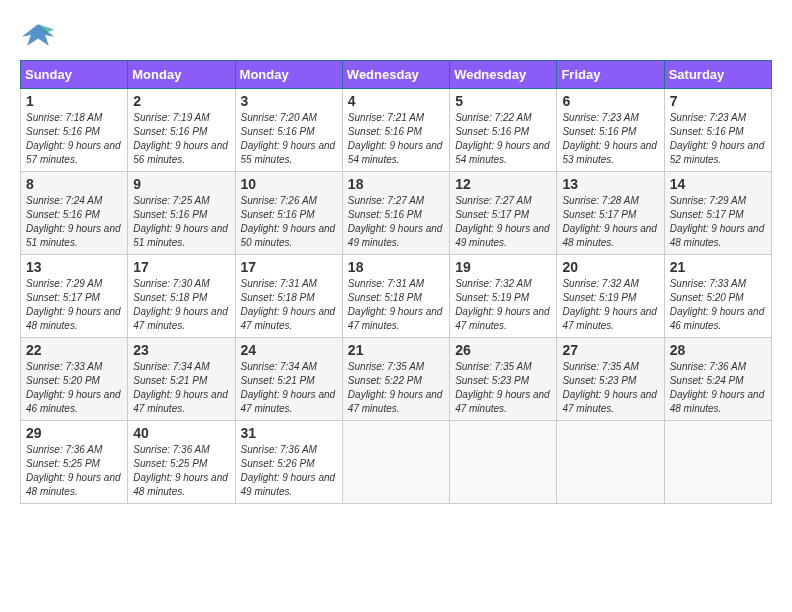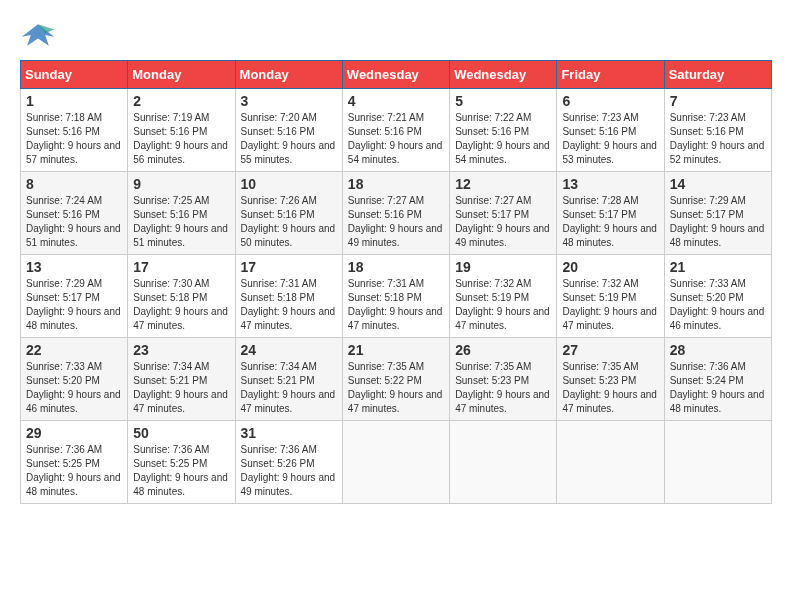--- a/index.html
+++ b/index.html
@@ -45,21 +45,21 @@
     .location-title {
       font-size: 16px;
       color: #555;
     }
     table {
       width: 100%;
       border-collapse: collapse;
       font-size: 11px;
     }
     thead tr th {
-      background-color: #ef4444;
+      background-color: #8b5cf6;
       color: #fff;
       padding: 6px 4px;
       text-align: left;
       font-size: 13px;
       font-weight: bold;
       border: 1px solid #2a6aa0;
     }
     tbody tr td {
       border: 1px solid #ccc;
       padding: 4px 5px;
@@ -75,20 +75,21 @@
       font-size: 14px;
       font-weight: bold;
       color: #333;
       display: block;
       margin-bottom: 2px;
     }
     .day-info {
       font-size: 10px;
       color: #333;
       line-height: 1.4;
+      font-style: italic;
     }
     td.empty {
       background: #f9f9f9;
     }
   </style>
 </head>
 <body>
 
 <div class="header-section">
   <div class="logo">
@@ -239,21 +240,21 @@
           <span class="day-number">28</span>
           <div class="day-info">Sunrise: 7:36 AM<br>Sunset: 5:24 PM<br>Daylight: 9 hours and 48 minutes.</div>
         </td>
       </tr>
       <tr>
         <td>
           <span class="day-number">29</span>
           <div class="day-info">Sunrise: 7:36 AM<br>Sunset: 5:25 PM<br>Daylight: 9 hours and 48 minutes.</div>
         </td>
         <td>
-          <span class="day-number">50</span>
+          <span class="day-number">40</span>
           <div class="day-info">Sunrise: 7:36 AM<br>Sunset: 5:25 PM<br>Daylight: 9 hours and 48 minutes.</div>
         </td>
         <td>
           <span class="day-number">31</span>
           <div class="day-info">Sunrise: 7:36 AM<br>Sunset: 5:26 PM<br>Daylight: 9 hours and 49 minutes.</div>
         </td>
         <td class="empty"></td>
         <td class="empty"></td>
         <td class="empty"></td>
         <td class="empty"></td>

